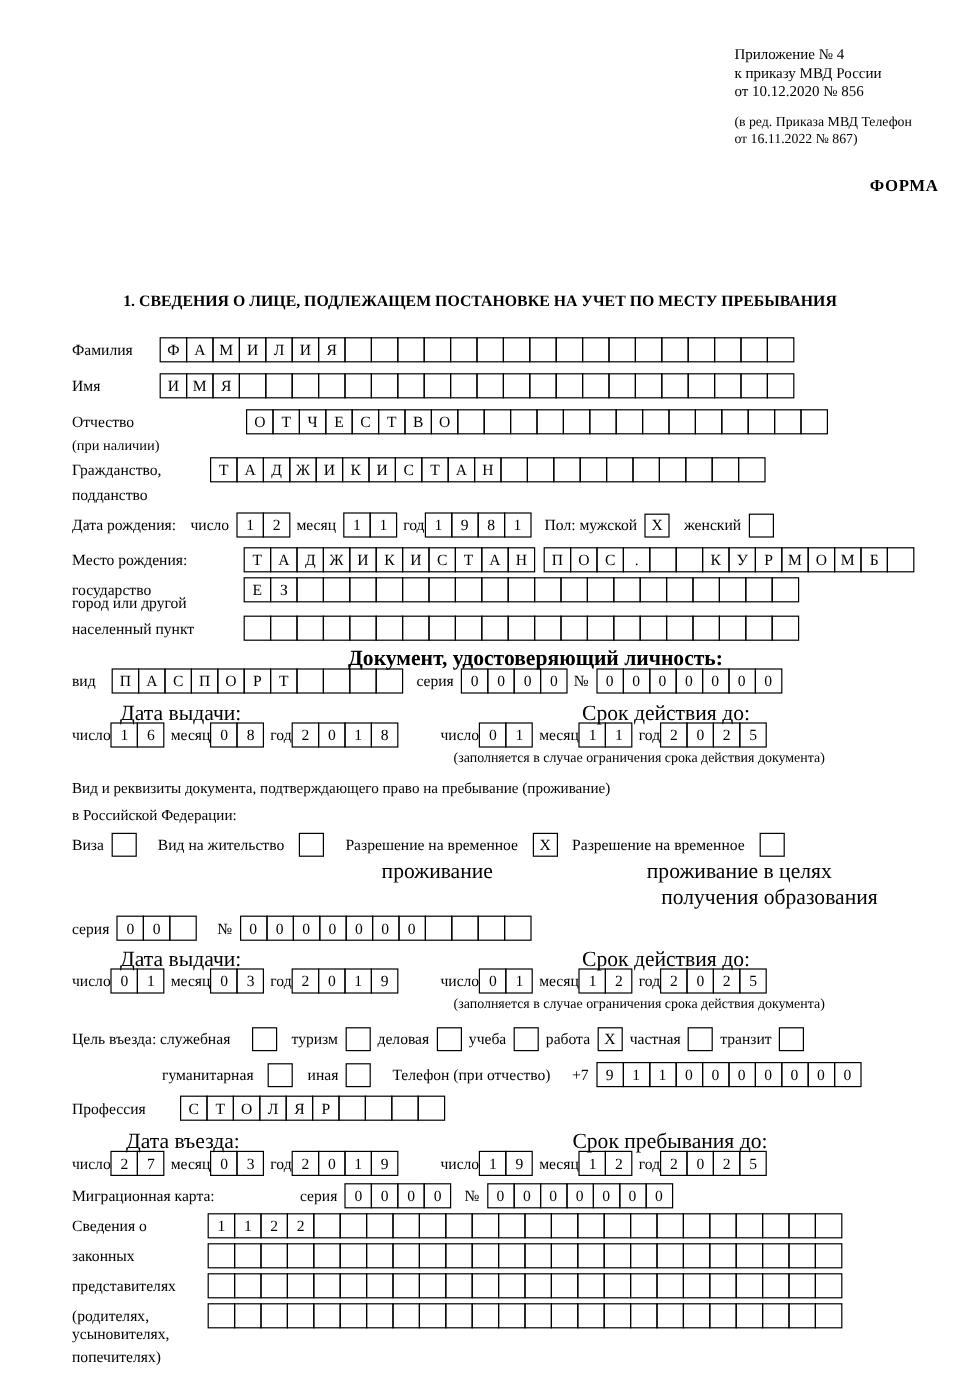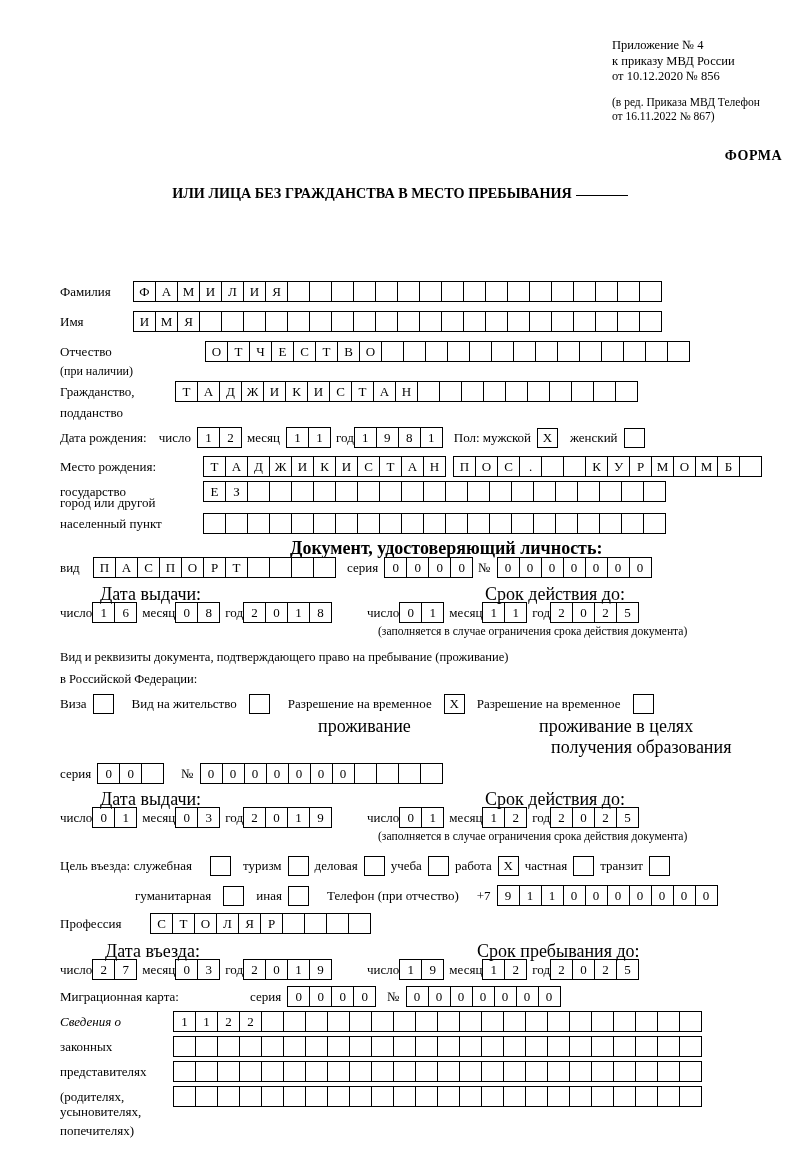--- a/index.html
+++ b/index.html
@@ -135,25 +135,23 @@
     <div>Приложение № 4</div>
     <div>к приказу МВД России</div>
     <div>от 10.12.2020 № 856</div>
     <div class="small">(в ред. Приказа МВД Телефон</div>
     <div class="small" style="margin-top:0">от 16.11.2022 № 867)</div>
   </div>
 
   <div class="forma">ФОРМА</div>
 
   <div class="title">
-    <div style="display:inline-block;">
-      <span>ИЛИ ЛИЦА БЕЗ ГРАЖДАНСТВА В МЕСТО ПРЕБЫВАНИЯ</span><span class="underline-tail"></span>
-    </div>
-  </div>
-
+  </div>
+
+  <div class="section1">1. СВЕДЕНИЯ О ЛИЦЕ, ПОДЛЕЖАЩЕМ ПОСТАНОВКЕ НА УЧЕТ ПО МЕСТУ ПРЕБЫВАНИЯ</div>
 
   <div class="row" style="top:281px; left:60px;">
     <span class="lbl" style="width:73px;">Фамилия</span>
     <span class="cells">
         <span class="cell">Ф</span>
         <span class="cell">А</span>
         <span class="cell">М</span>
         <span class="cell">И</span>
         <span class="cell">Л</span>
         <span class="cell">И</span>
@@ -750,21 +748,21 @@
         <span class="cell">0</span>
         <span class="cell">0</span>
         <span class="cell">0</span>
         <span class="cell">0</span>
         <span class="cell">0</span>
         <span class="cell">0</span>
       </span>
   </div>
 
   <div class="row" style="top:1011px; left:60px;">
-    <span class="lbl" style="width:113px;font-style:italic;">Сведения о</span>
+    <span class="lbl" style="width:113px;">Сведения о</span>
     <span class="cells">
         <span class="cell">1</span>
         <span class="cell">1</span>
         <span class="cell">2</span>
         <span class="cell">2</span>
         <span class="cell"></span>
         <span class="cell"></span>
         <span class="cell"></span>
         <span class="cell"></span>
         <span class="cell"></span>

